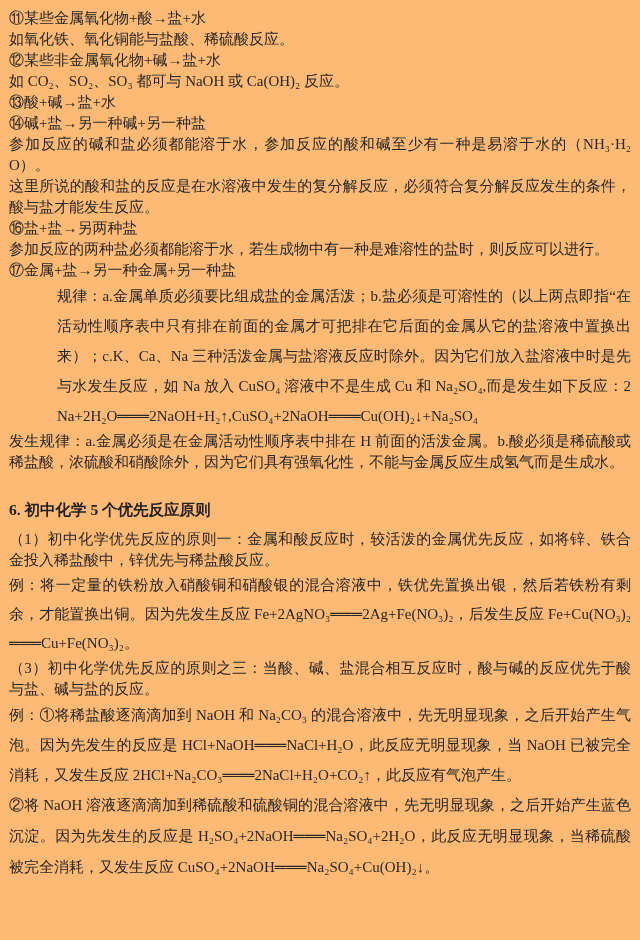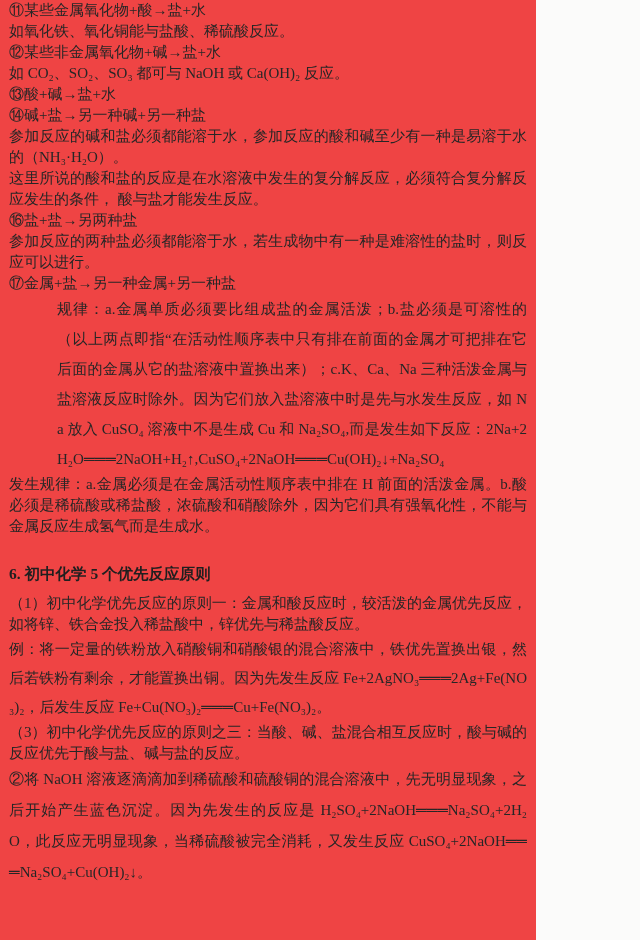--- a/index.html
+++ b/index.html
@@ -6,24 +6,24 @@
   body {
     width: 640px;
     height: 940px;
     background: #fbfbfa;
     color: #262626;
     font-family: "Liberation Serif", "DejaVu Serif", serif;
     overflow: hidden;
   }
   .page {
     box-sizing: border-box;
-    width: 536px;
+    width: 640px;
     height: 940px;
-    padding: 0 9px 0 9px;
-    background: #ef4444;
+    padding: 8px 9px 0 9px;
+    background: #fdba74;
   }
   p.line {
     margin: 0;
     font-size: 15px;
     line-height: 21px;
     text-align: justify;
     word-break: break-all;
   }
   
   p.lh24 { line-height: 30px; margin-left: 48px; }
@@ -55,15 +55,16 @@
   <p class="line">参加反应的两种盐必须都能溶于水，若生成物中有一种是难溶性的盐时，则反应可以进行。</p>
   <p class="line">⑰金属+盐→另一种金属+另一种盐</p>
   <p class="line lh24">规律：a.金属单质必须要比组成盐的金属活泼；b.盐必须是可溶性的（以上两点即指“在活动性顺序表中只有排在前面的金属才可把排在它后面的金属从它的盐溶液中置换出来）；c.K、Ca、Na 三种活泼金属与盐溶液反应时除外。因为它们放入盐溶液中时是先与水发生反应，如 Na 放入 CuSO₄ 溶液中不是生成 Cu 和 Na₂SO₄,而是发生如下反应：2Na+2H₂O═══2NaOH+H₂↑,CuSO₄+2NaOH═══Cu(OH)₂↓+Na₂SO₄</p>
   <p class="line">发生规律：a.金属必须是在金属活动性顺序表中排在 H 前面的活泼金属。b.酸必须是稀硫酸或稀盐酸，浓硫酸和硝酸除外，因为它们具有强氧化性，不能与金属反应生成氢气而是生成水。</p>
 
   <h2 class="section-heading">6. 初中化学 5 个优先反应原则</h2>
 
   <p class="line">（1）初中化学优先反应的原则一：金属和酸反应时，较活泼的金属优先反应，如将锌、铁合金投入稀盐酸中，锌优先与稀盐酸反应。</p>
   <p class="line lh29">例：将一定量的铁粉放入硝酸铜和硝酸银的混合溶液中，铁优先置换出银，然后若铁粉有剩余，才能置换出铜。因为先发生反应 Fe+2AgNO₃═══2Ag+Fe(NO₃)₂，后发生反应 Fe+Cu(NO₃)₂═══Cu+Fe(NO₃)₂。</p>
   <p class="line">（3）初中化学优先反应的原则之三：当酸、碱、盐混合相互反应时，酸与碱的反应优先于酸与盐、碱与盐的反应。</p>
+  <p class="line lh30">例：①将稀盐酸逐滴滴加到 NaOH 和 Na₂CO₃ 的混合溶液中，先无明显现象，之后开始产生气泡。因为先发生的反应是 HCl+NaOH═══NaCl+H₂O，此反应无明显现象，当 NaOH 已被完全消耗，又发生反应 2HCl+Na₂CO₃═══2NaCl+H₂O+CO₂↑，此反应有气泡产生。</p>
   <p class="line lh31">②将 NaOH 溶液逐滴滴加到稀硫酸和硫酸铜的混合溶液中，先无明显现象，之后开始产生蓝色沉淀。因为先发生的反应是 H₂SO₄+2NaOH═══Na₂SO₄+2H₂O，此反应无明显现象，当稀硫酸被完全消耗，又发生反应 CuSO₄+2NaOH═══Na₂SO₄+Cu(OH)₂↓。</p>
 
 </div>
 
 </body></html>

